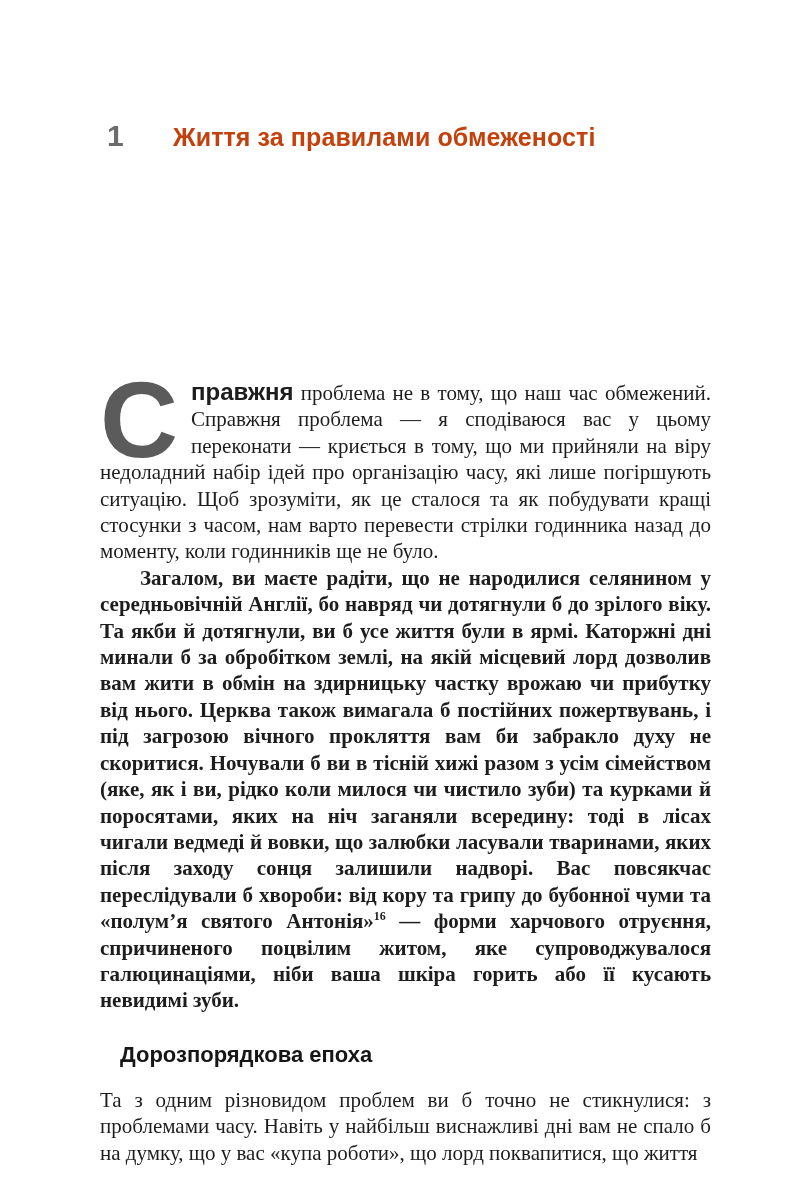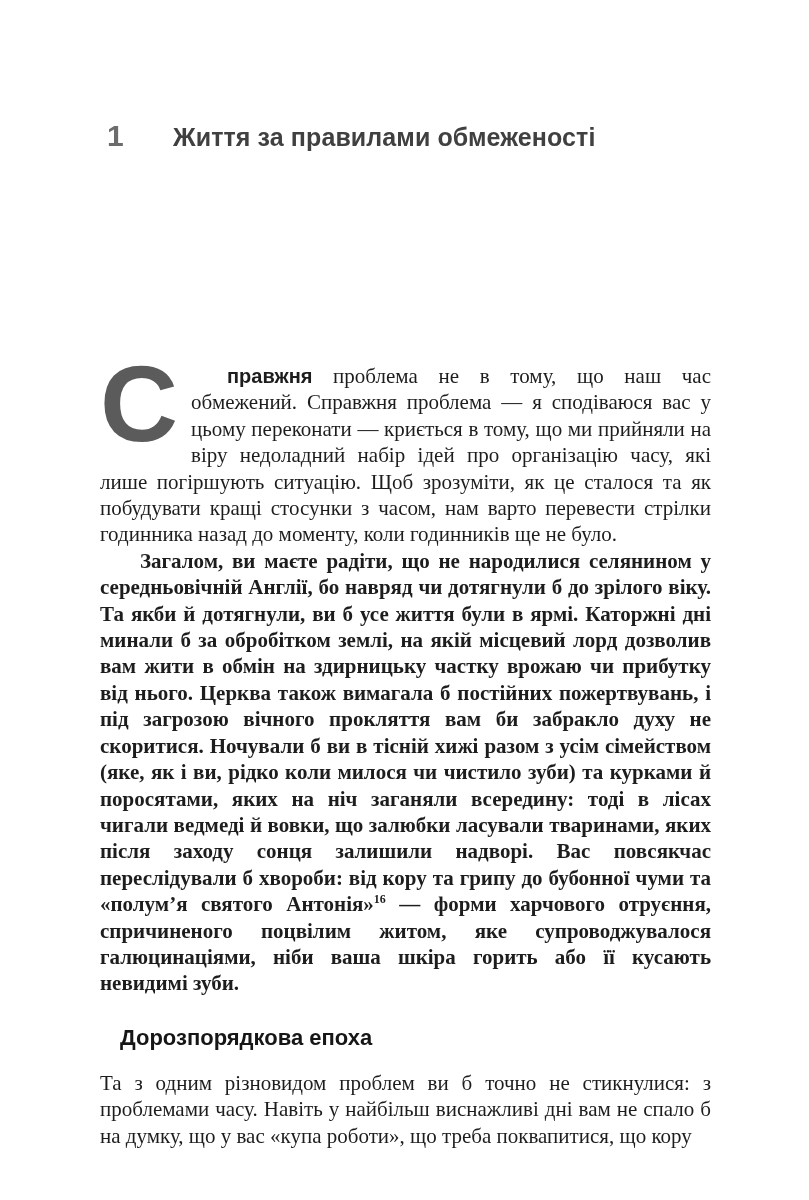--- a/index.html
+++ b/index.html
@@ -34,22 +34,22 @@
     line-height: 36px;
     color: #6c6c6c;
     margin-left: 7px;
     min-width: 24px;
   }
   .chapter-title {
     font-family: "Liberation Sans", sans-serif;
     font-weight: 700;
     font-size: 25px;
     line-height: 36px;
-    color: #404040;
-    margin: 0 0 0 42px;
+    color: #c2410c;
+    margin: 0 0 16px 42px;
     letter-spacing: 0.1px;
   }
   .text-block {
     margin-top: 208px;
     color: #1d1d1d;
     font-size: 21px;
     line-height: 26.4px;
     text-align: justify;
   }
   .para {
@@ -65,22 +65,21 @@
     font-family: "Liberation Sans", sans-serif;
     font-weight: 700;
     font-size: 108px;
     line-height: 79px;
     color: #5b5b5b;
     margin: 1px 13px 0 0;
   }
   .seg-bold {
     font-family: "Liberation Sans", sans-serif;
     font-weight: 700;
-    font-size: 20px;
-    margin-left: 36px;
+    font-size: 24px;
   }
   .seg-italic {
   }
   sup.footnote {
     font-size: 12px;
     line-height: 0;
     vertical-align: super;
   }
   .subheading {
     font-family: "Liberation Sans", sans-serif;
@@ -104,17 +103,17 @@
     </header>
 
     <main class="text-block">
 
       <p class="para"><span class="dropcap">С</span><span><span class="seg-bold">правжня</span><span> проблема не в тому, що наш час обмежений. Справжня проблема — я сподіваюся вас у цьому переконати — криється в тому, що ми прийняли на віру недоладний набір </span><span class="seg-italic">ідей</span><span> про організацію часу, які лише погіршують ситуацію. Щоб зрозуміти, як це сталося та як побудувати кращі стосунки з часом, нам варто перевести стрілки годинника назад до моменту, коли годинників ще не було.</span></span></p>
 
       <p class="para indent"><span>Загалом, ви маєте радіти, що не народилися селянином у середньовічній Англії, бо навряд чи дотягнули б до зрілого віку. Та якби й дотягнули, ви б усе життя були в ярмі. Каторжні дні минали б за обробітком землі, на якій місцевий лорд дозволив вам жити в обмін на здирницьку частку врожаю чи прибутку від нього. Церква також вимагала б постійних пожертвувань, і під загрозою вічного прокляття вам би забракло духу не скоритися. Ночували б ви в тісній хижі разом з усім сімейством (яке, як і ви, рідко коли милося чи чистило зуби) та курками й поросятами, яких на ніч заганяли всередину: тоді в лісах чигали ведмеді й вовки, що залюбки ласували тваринами, яких після заходу сонця залишили надворі. Вас повсякчас переслідували б хвороби: від кору та грипу до бубонної чуми та «полум’я святого Антонія»</span><sup class="footnote">16</sup><span> — форми харчового отруєння, спричиненого поцвілим житом, яке супроводжувалося галюцинаціями, ніби ваша шкіра горить або її кусають невидимі зуби.</span></p>
 
       <h2 class="subheading">Дорозпорядкова епоха</h2>
 
-      <p class="para"><span>Та з одним різновидом проблем ви б точно не стикнулися: з проблемами часу. Навіть у найбільш виснажливі дні вам не спало б на думку, що у вас «купа роботи», що треба поквапитися, що кору</span></p>
+      <p class="para"><span>Та з одним різновидом проблем ви б точно не стикнулися: з проблемами часу. Навіть у найбільш виснажливі дні вам не спало б на думку, що у вас «купа роботи», що лорд поквапитися, що життя</span></p>
 
     </main>
   </div>
 </div>
 
 </body></html>

